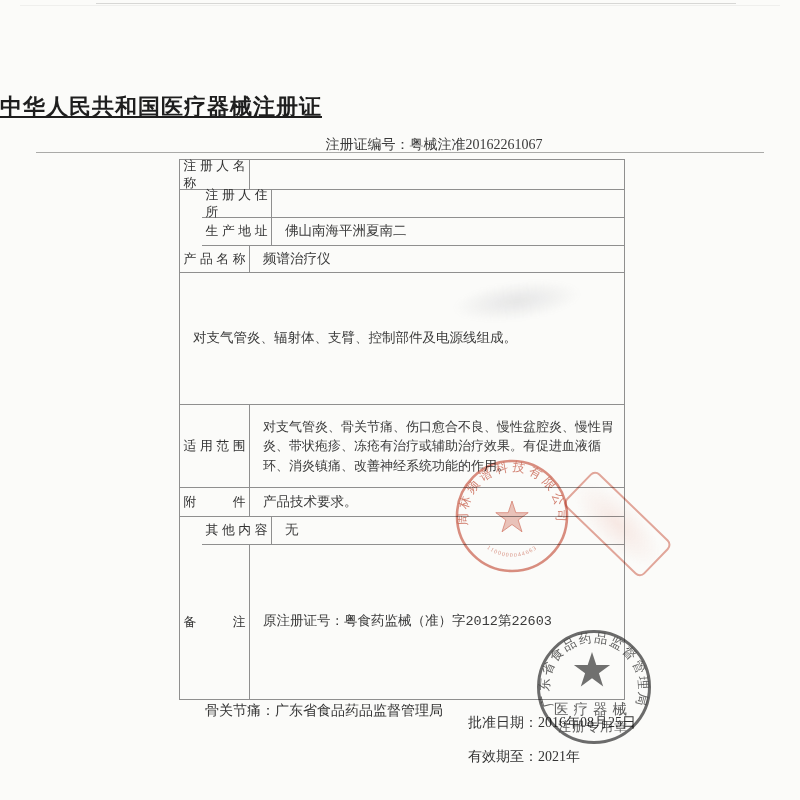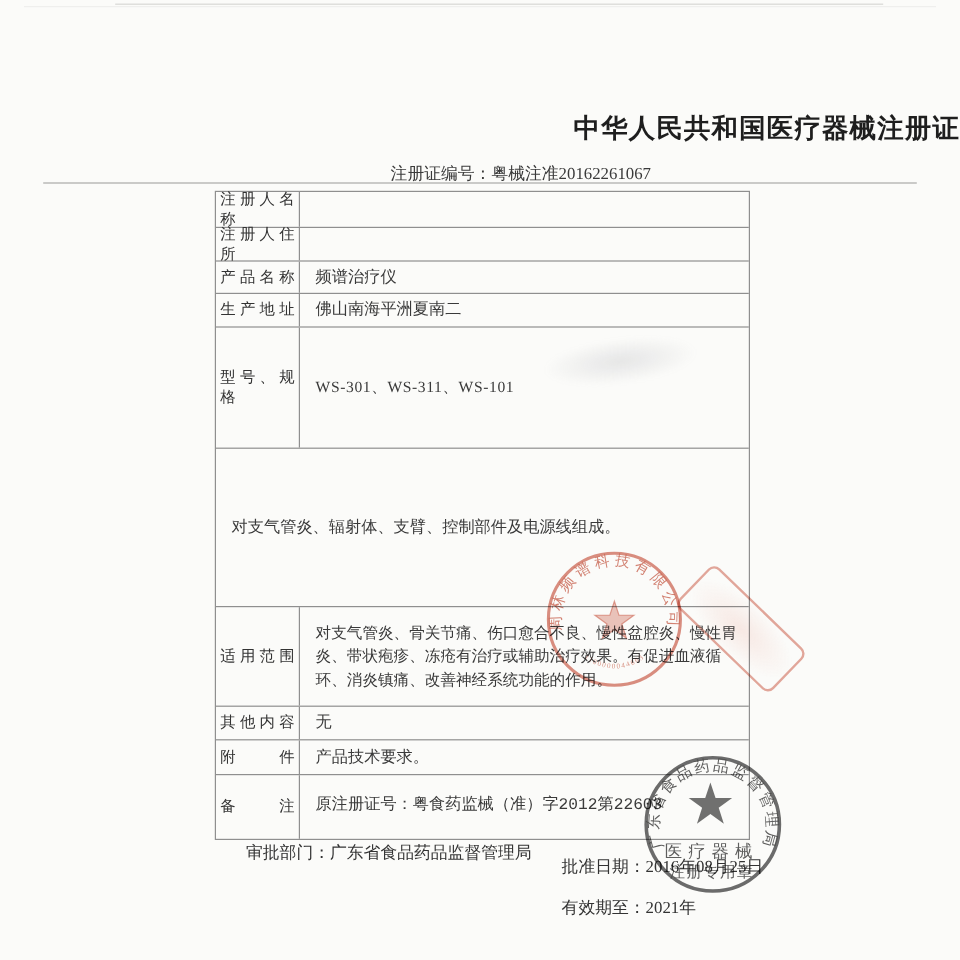--- a/index.html
+++ b/index.html
@@ -7,22 +7,22 @@
     width:800px;height:800px;position:relative;overflow:hidden;
     background:#fbfbf9;
     font-family:"Liberation Serif","DejaVu Serif",serif;
     color:#2e2e2e;
   }
   .abs{position:absolute;}
   .top-edge{left:96px;top:3px;width:640px;height:1px;background:#d7d7d5;}
   .top-edge2{left:20px;top:5px;width:760px;height:1px;background:#efefed;}
 
   .title{
-    left:0;top:92px;width:800px;text-align:right;
-    font-size:22px;font-weight:bold;color:#1e1e1e;letter-spacing:1px;
+    left:0;top:92px;width:800px;text-align:left;
+    font-size:22px;font-weight:bold;color:#1e1e1e;letter-spacing:1px;text-decoration:underline;
   }
   .subtitle{
     left:0;top:136px;width:800px;text-align:center;font-size:14px;color:#3a3a3a;
     transform:translateX(34px);
   }
   .sep-line{left:36px;top:152px;width:728px;height:1px;background:#aaaaa8;}
 
   
   .cert-table{
     left:179px;top:159px;width:446px;height:541px;
@@ -35,21 +35,21 @@
     width:70px;flex:0 0 70px;border-right:1px solid #8f8f8f;box-sizing:border-box;
     display:flex;align-items:center;justify-content:center;
     font-size:12.8px;color:#333;
   }
   .t-label span{display:inline-block;width:62px;text-align:justify;text-align-last:justify;}
   .t-value{
     flex:1;display:flex;align-items:center;
     padding-left:13px;padding-right:4px;font-size:13.5px;color:#3a3a3a;
     line-height:1.5;
   }
-  .h30{height:30px;} .h28{height:28px;} .h27{height:27px;}
+  .h30{height:30px;} .h28{height:28px;margin-left:22px;} .h27{height:27px;}
   .h101{height:101px;} .h132{height:132px;} .h83{height:83px;}
   .h29{height:29px;} .h55{height:55px;flex:1;}
   .small-val{font-size:13px;}
   .mono-ish{font-size:13px;letter-spacing:.5px;}
 
   
   .footer-left{left:205px;top:702px;font-size:14px;color:#333;}
   .footer-date{left:468px;top:697px;font-size:14px;color:#333;margin-top:17px;}
   .footer-valid{left:468px;top:728px;font-size:14px;color:#333;margin-top:20px;}
 
@@ -88,68 +88,62 @@
   <div class="t-row h30">
     <div class="t-label">
         <span>注册人名称</span>
       </div>
   </div>
   <div class="t-row h28">
     <div class="t-label">
         <span>注册人住所</span>
       </div>
   </div>
-  <div class="t-row h27">
-    <div class="t-label">
-        <span>产品名称</span>
-      </div>
-    <div class="t-value">频谱治疗仪</div>
-  </div>
   <div class="t-row h28">
     <div class="t-label">
         <span>生产地址</span>
       </div>
     <div class="t-value">佛山南海平洲夏南二</div>
   </div>
-  <div class="t-row h101">
+  <div class="t-row h27">
     <div class="t-label">
-        <span>型号、规格</span>
+        <span>产品名称</span>
       </div>
-    <div class="t-value mono-ish">WS-301、WS-311、WS-101</div>
+    <div class="t-value">频谱治疗仪</div>
   </div>
   <div class="t-row h132">
     <div class="t-value">对支气管炎、辐射体、支臂、控制部件及电源线组成。</div>
   </div>
   <div class="t-row h83">
     <div class="t-label">
         <span>适用范围</span>
       </div>
     <div class="t-value small-val">对支气管炎、骨关节痛、伤口愈合不良、慢性盆腔炎、慢性胃炎、带状疱疹、冻疮有治疗或辅助治疗效果。有促进血液循环、消炎镇痛、改善神经系统功能的作用。</div>
   </div>
+  <div class="t-row h29">
+    <div class="t-label">
+        <span>附件</span>
+      </div>
+    <div class="t-value">产品技术要求。</div>
+  </div>
   <div class="t-row h28">
     <div class="t-label">
         <span>其他内容</span>
       </div>
     <div class="t-value">无</div>
-  </div>
-  <div class="t-row h29">
-    <div class="t-label">
-        <span>附件</span>
-      </div>
-    <div class="t-value">产品技术要求。</div>
   </div>
   <div class="t-row h55">
     <div class="t-label">
         <span>备注</span>
       </div>
     <div class="t-value">原注册证号：粤食药监械（准）字2012第22603</div>
   </div>
 </div>
 
-<div class="abs footer-left"><span>审批部门：</span><span>广东省食品药品监督管理局</span></div>
+<div class="abs footer-left"><span>骨关节痛：</span><span>广东省食品药品监督管理局</span></div>
 
 <div class="abs footer-date"><span>批准日期：</span><span>2016年08月25日</span></div>
 
 <div class="abs footer-valid"><span>有效期至：</span><span>2021年</span></div>
 
 <svg class="abs stamp company-seal" viewBox="0 0 120 120">
   <defs>
     <path id="csealTop" d="M 16.5,71.6 A 45,45 0 1 1 103.5,71.6" fill="none"></path>
     <path id="csealBottom" d="M 26.4,83.5 A 41,41 0 0 0 93.6,83.5" fill="none"></path>
   </defs>

